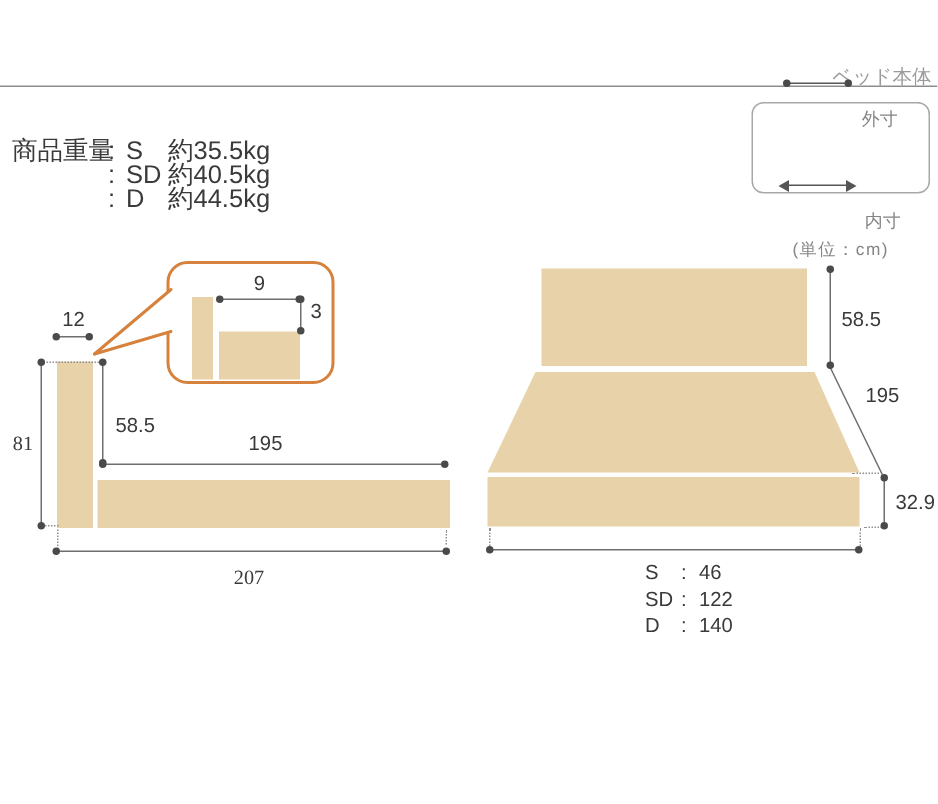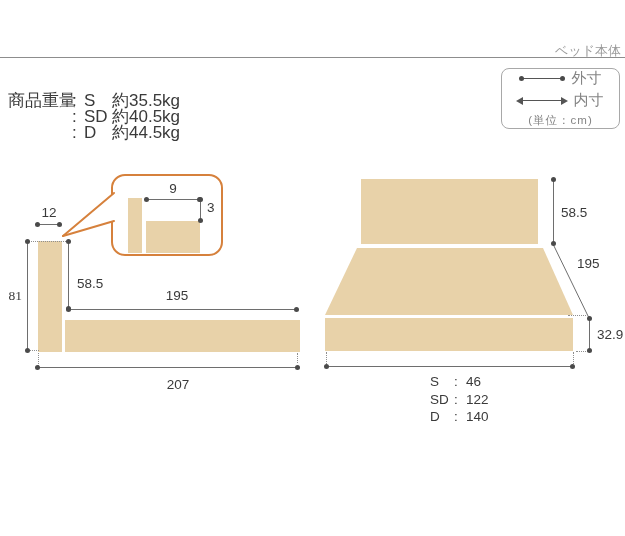--- a/index.html
+++ b/index.html
@@ -20,21 +20,21 @@
   .header-rule{position:absolute;left:0;top:57px;width:625px;height:1px;background:#8d8d8d;}
   .section-label{position:absolute;left:8px;top:63px;font-size:14.5px;letter-spacing:1px;color:#808080;}
 
   
   .weights{position:absolute;left:8px;top:93px;display:grid;grid-template-columns:62px 10px 26px auto;column-gap:2px;font-size:17px;line-height:16px;color:var(--text_dark);}
   .weights span{white-space:nowrap;}
 
   
   .legend{position:absolute;left:501px;top:68px;width:119px;height:61px;border:1px solid #a8a8a8;border-radius:8px;display:flex;flex-direction:column;justify-content:center;align-items:center;row-gap:3px;padding:4px 6px;}
   .legend-row{display:flex;align-items:center;gap:8px;}
-  .legend-label{font-size:15px;color:var(--text_gray);}
+  .legend-label{font-size:12px;color:var(--text_gray);margin-top:48px;}
   .legend-unit{font-size:11.5px;color:var(--text_gray);letter-spacing:1px;}
   .dotline{position:relative;width:44px;height:1px;background:#555;}
   .dotline::before,.dotline::after{content:'';position:absolute;width:5px;height:5px;border-radius:50%;background:#4a4a4a;top:-2px;}
   .dotline::before{left:-1px;}.dotline::after{right:-1px;}
   .arrowline{position:relative;width:48px;height:1px;background:#555;}
   .arrowline::before,.arrowline::after{content:'';position:absolute;top:-3.5px;border-top:4px solid transparent;border-bottom:4px solid transparent;}
   .arrowline::before{left:-2px;border-right:7px solid #555;}
   .arrowline::after{right:-2px;border-left:7px solid #555;}
 
   
@@ -121,21 +121,21 @@
   <div class="dl-v" style="left:27px;top:241px;height:110px;"></div>
   <div class="lbl r" style="left:2px;top:288px;width:20px;">81</div>
 
   <div class="dl-v" style="left:68px;top:241px;height:68px;"></div>
   <div class="lbl" style="left:77px;top:276px;">58.5</div>
 
   <div class="dl-h" style="left:68px;top:309px;width:229px;"></div>
   <div class="lbl c" style="left:150px;top:288px;width:54px;">195</div>
 
   <div class="dl-h" style="left:37px;top:367px;width:261px;"></div>
-  <div class="lbl c" style="left:151px;top:377px;width:54px;">207</div>
+  <div class="lbl c" style="left:139px;top:377px;width:54px;font-family:Liberation Serif, serif;">207</div>
 
   <div class="rect" style="left:128px;top:198px;width:14px;height:55px;"></div>
   <div class="rect" style="left:146px;top:221px;width:54px;height:32px;"></div>
   <div class="dl-h" style="left:146px;top:199px;width:54px;"></div>
   <div class="lbl c" style="left:160px;top:181px;width:26px;">9</div>
   <div class="dl-v" style="left:200px;top:199px;height:22px;"></div>
   <div class="lbl" style="left:207px;top:200px;">3</div>
 
   <div class="rect" style="left:361px;top:179px;width:177px;height:65px;"></div>
   <div class="rect" style="left:325px;top:318px;width:248px;height:33px;"></div>

